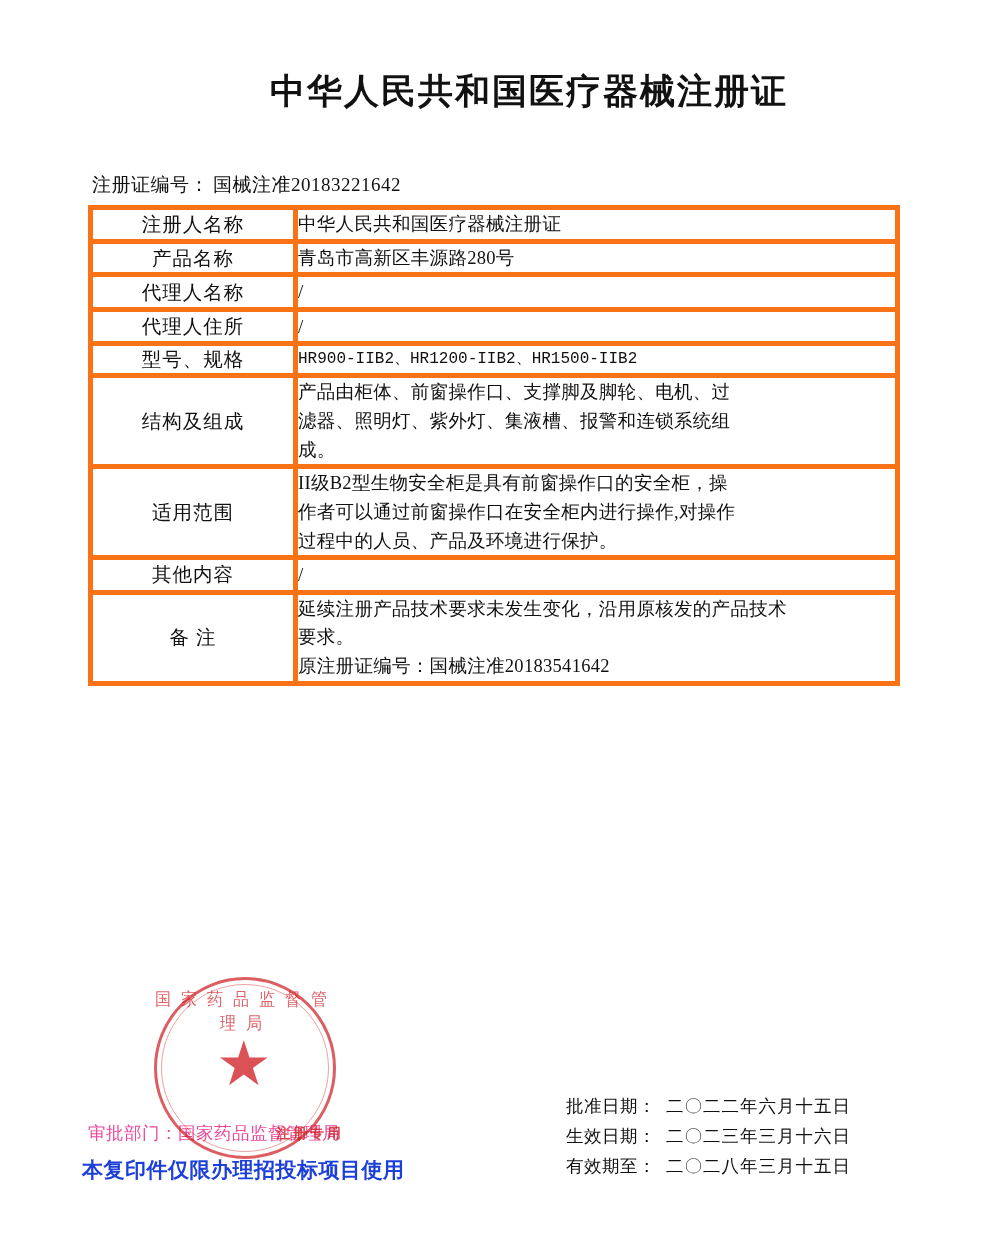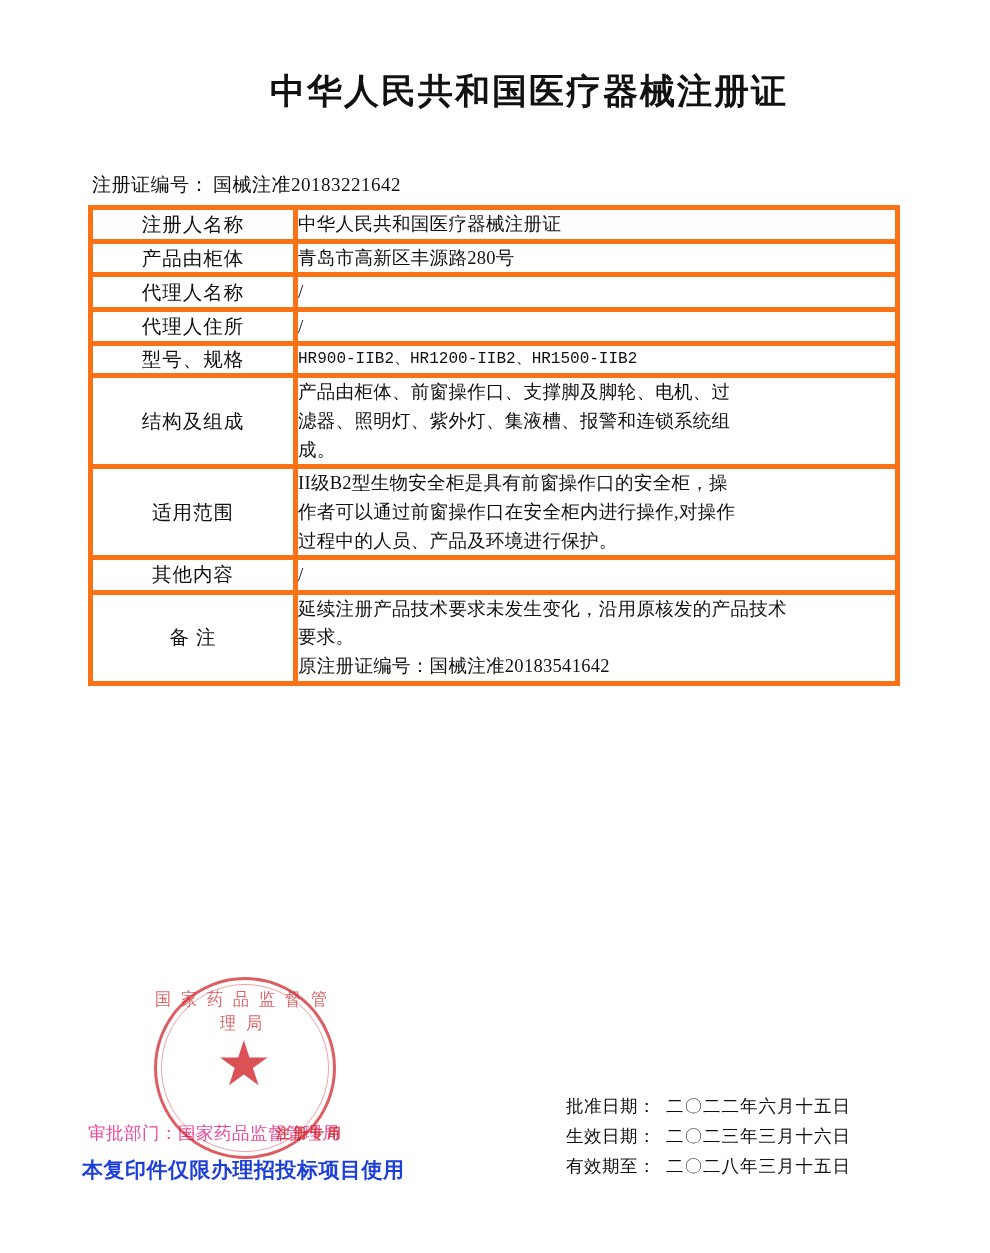--- a/index.html
+++ b/index.html
@@ -190,21 +190,21 @@
         <col>
       </colgroup>
     <tbody>
       <tr>
         <td class="k">注册人名称</td>
         <td class="v">
           <span class="v-line">中华人民共和国医疗器械注册证</span>
         </td>
       </tr>
       <tr>
-        <td class="k">产品由柜体</td>
+        <td class="k">产品名称</td>
         <td class="v">
           <span class="v-line">青岛市高新区丰源路280号</span>
         </td>
       </tr>
       <tr>
         <td class="k">代理人名称</td>
         <td class="v">
           <span class="v-line slash">/</span>
         </td>
       </tr>

